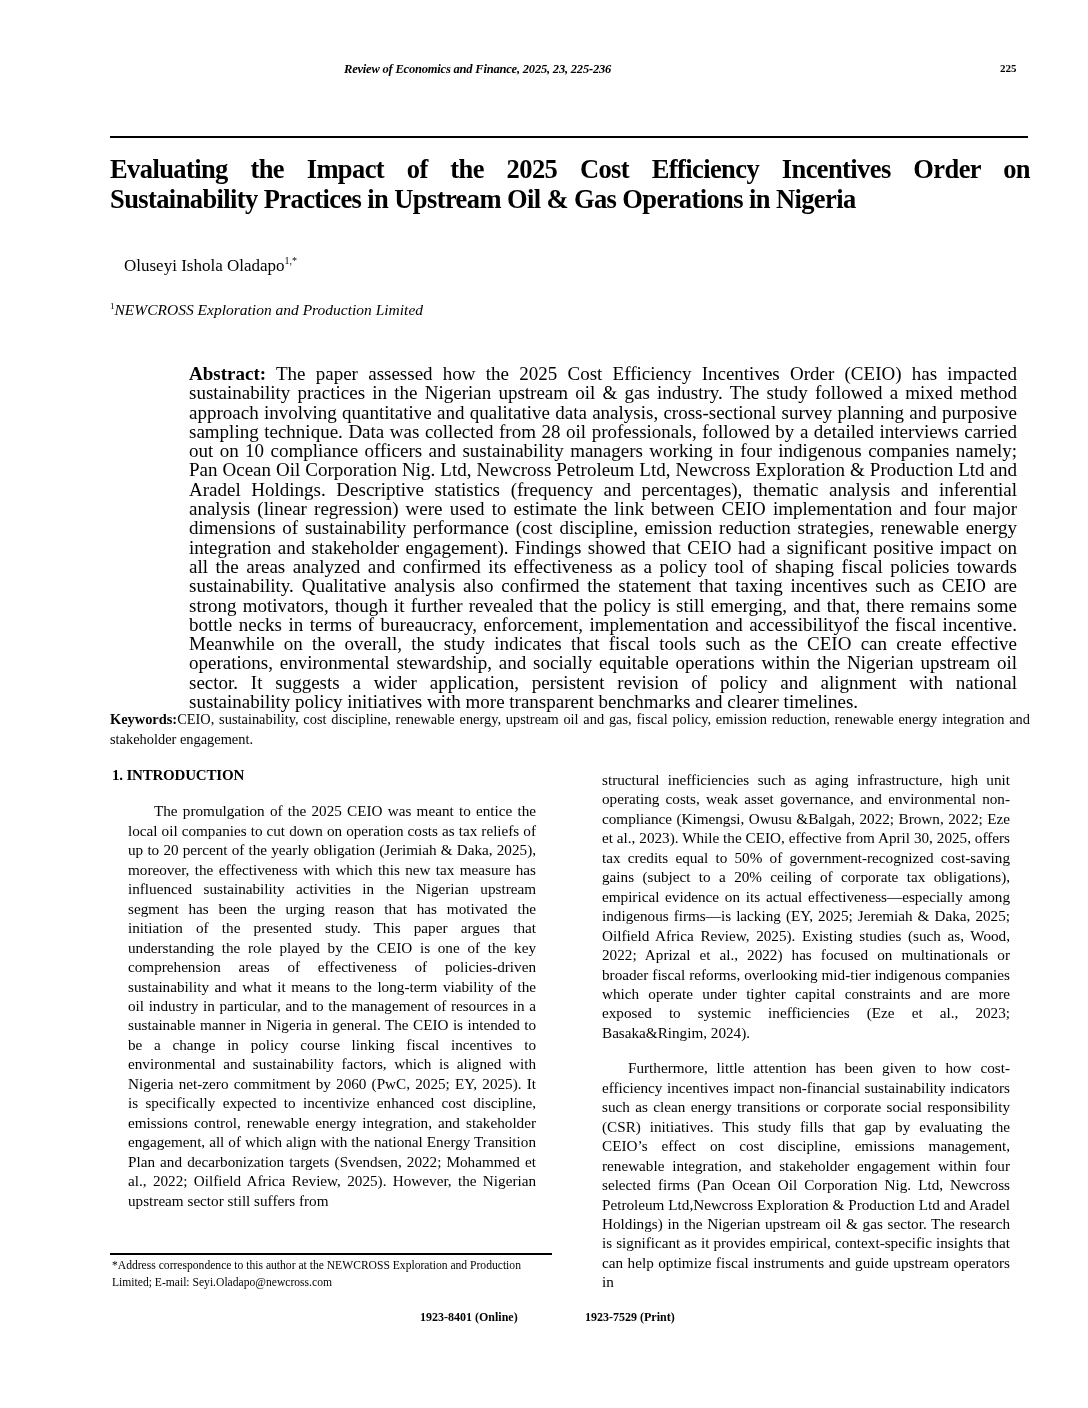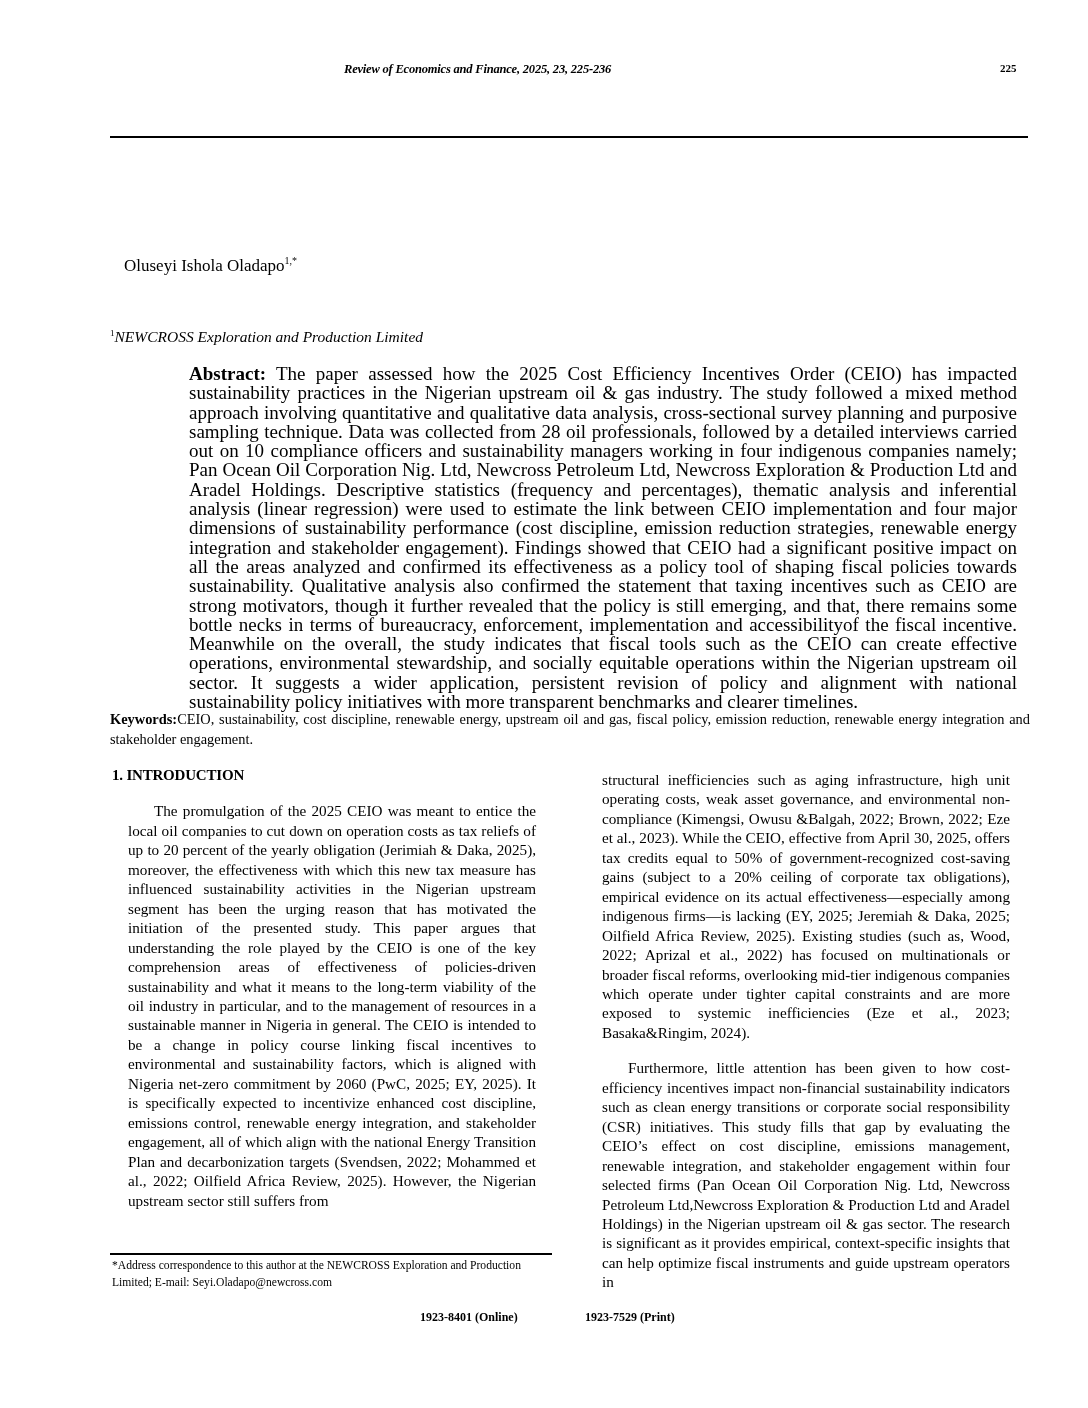--- a/index.html
+++ b/index.html
@@ -7,21 +7,21 @@
          font-family: "Liberation Serif", "DejaVu Serif", serif; color: #000; }
   .abs { position: absolute; }
   .running-head { left: 344px; top: 62px; font-size: 12.5px; font-weight: bold; font-style: italic; letter-spacing: -0.2px; }
   .page-num { left: 1000px; top: 62px; font-size: 11px; font-weight: bold; }
   .top-rule { left: 110px; top: 136px; width: 918px; height: 2px; background: #000; }
   .title { left: 110px; top: 154px; width: 920px; font-size: 26.5px; font-weight: bold; line-height: 30px;
            letter-spacing: -0.6px; text-align: justify; text-align-last: left; }
   .title .l1 { display: block; text-align: justify; text-align-last: justify; }
   .author { left: 110px; top: 255px; font-size: 17px; margin-left: 14px; }
   .author sup { font-size: 10px; }
-  .affil { left: 110px; top: 328px; font-size: 15.5px; font-style: italic; }
+  .affil { left: 110px; top: 301px; font-size: 15.5px; font-style: italic; }
   .affil sup { font-size: 9px; font-style: normal; }
   .abstract { left: 189px; top: 364px; width: 828px; font-size: 19px; line-height: 19.3px; text-align: justify; }
   .abstract b { font-weight: bold; }
   .keywords { left: 110px; top: 710px; width: 920px; font-size: 14.4px; line-height: 19.6px; text-align: justify; font-family: Liberation Serif, serif; }
   .col { font-size: 15.2px; line-height: 19.45px; text-align: justify; }
   .col-left { left: 112px; top: 766px; width: 440px; }
   .col-right { left: 586px; top: 754px; width: 440px; }
   .section-head { font-weight: bold; font-size: 15px; margin: 0 0 7px 0; letter-spacing: -0.2px; }
   .para { margin: 16px; text-indent: 26px; }
   .para.noindent { text-indent: 0; }
@@ -32,20 +32,22 @@
   .issn-print { left: 585px; top: 1310px; font-size: 12px; font-weight: bold; }
 </style>
 </head>
 <body>
 
 <div class="abs running-head">Review of Economics and Finance, 2025, 23, 225-236</div>
 <div class="abs page-num">225</div>
 <div class="abs top-rule"></div>
 
 <div class="abs title">
+  <span class="l1">Evaluating the Impact of the 2025 Cost Efficiency Incentives Order on</span>
+  <span>Sustainability Practices in Upstream Oil &amp; Gas Operations in Nigeria</span>
 </div>
 
 <div class="abs author">
   <span>Oluseyi Ishola Oladapo</span><sup>1,*</sup>
 </div>
 
 <div class="abs affil">
   <sup>1</sup><span>NEWCROSS Exploration and Production Limited</span>
 </div>
 

